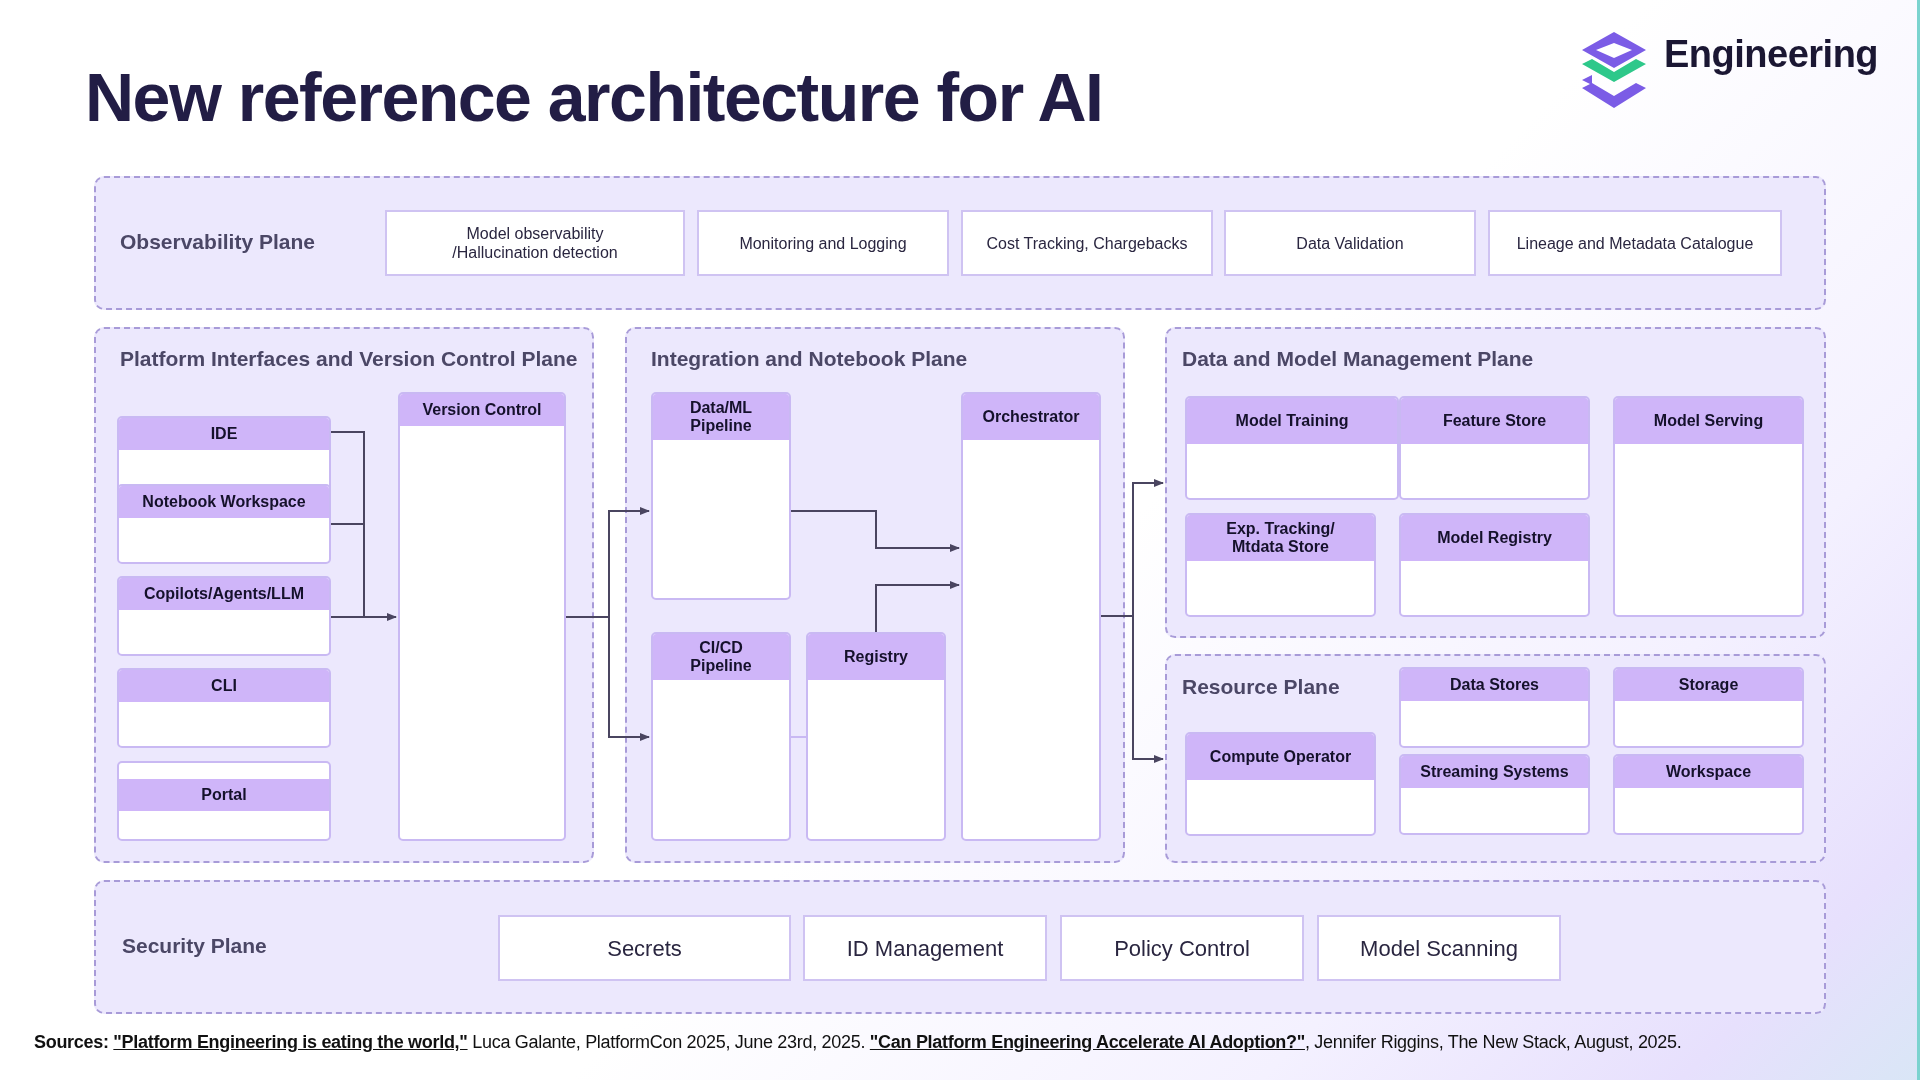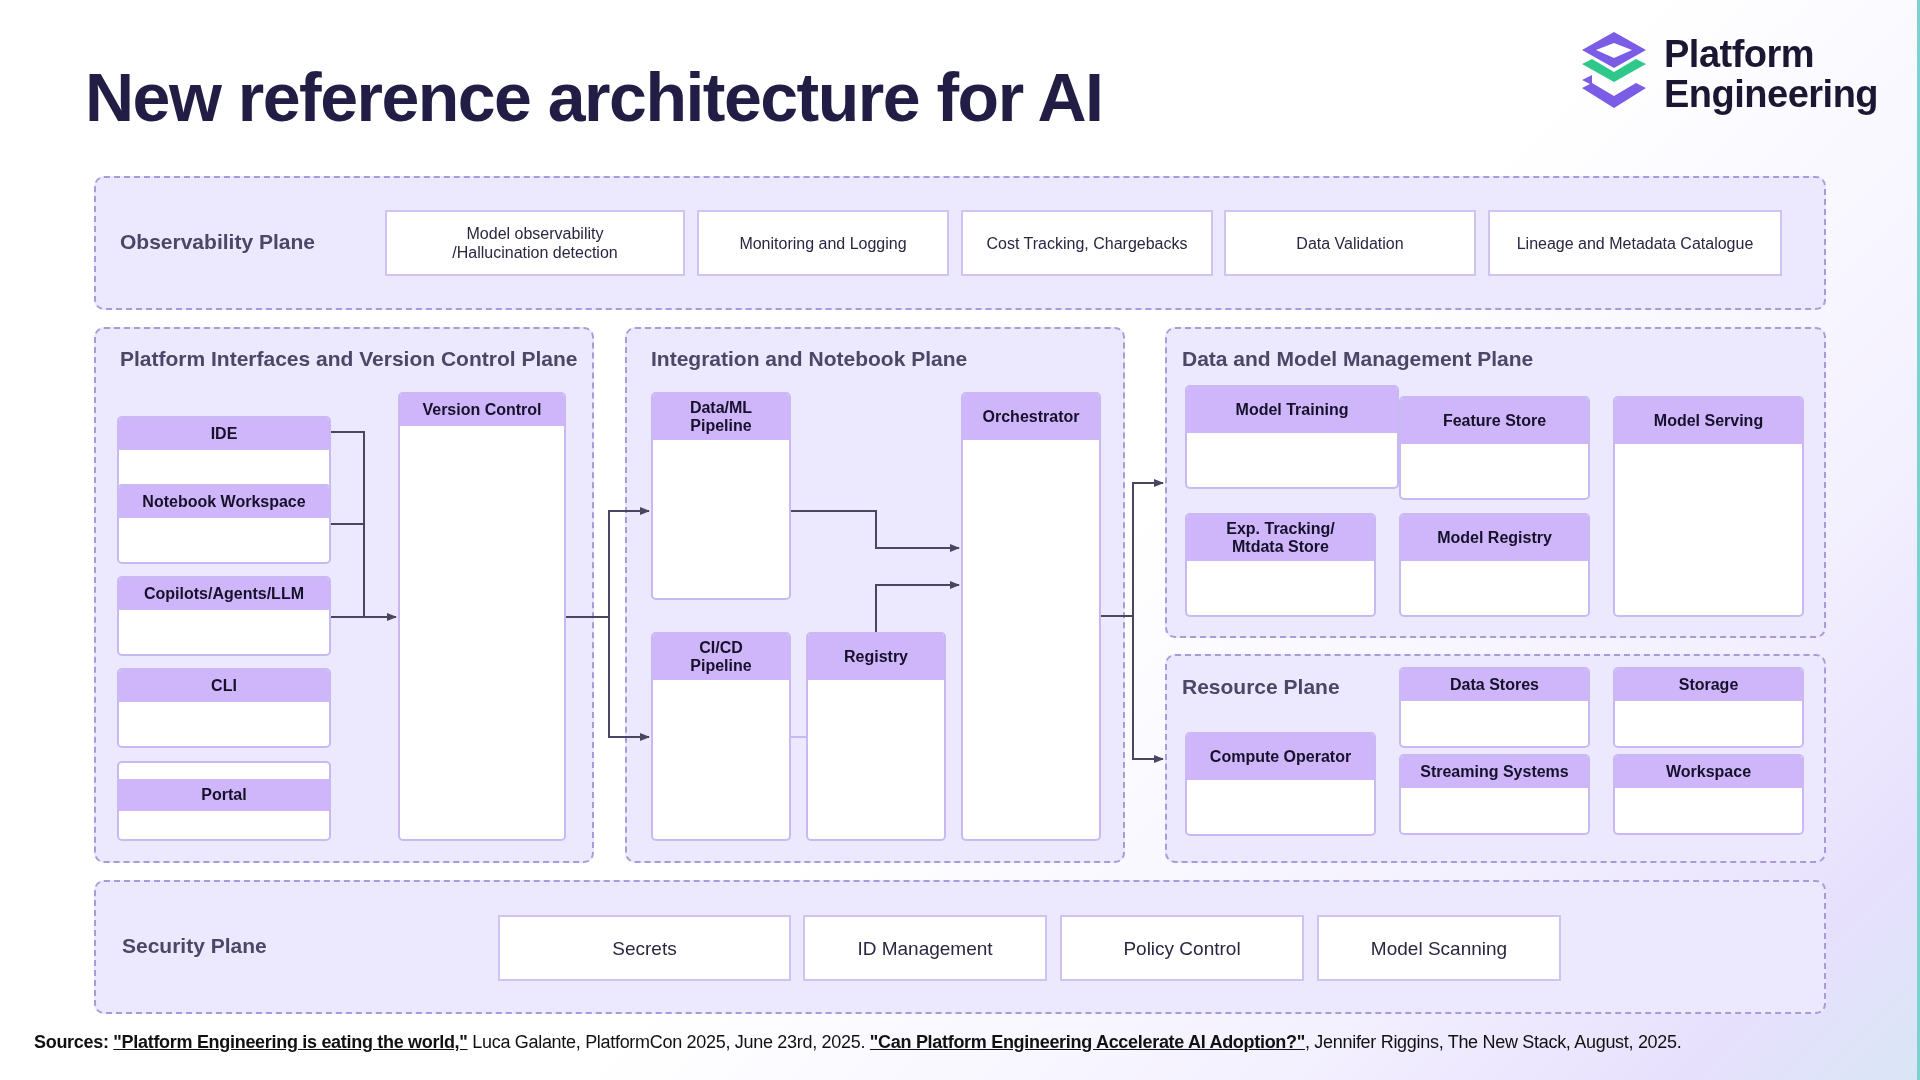--- a/index.html
+++ b/index.html
@@ -33,21 +33,21 @@
       border-radius: 10px;
     }
     .plane-title {
       position: absolute; font-size: 21px; font-weight: 700; color: #4b4766; white-space: nowrap;
     }
     .obs-item, .sec-item {
       position: absolute; background: #fff; border: 2px solid #cfc3f2;
       display: flex; align-items: center; justify-content: center; text-align: center;
       color: #2a2640; font-size: 16px; line-height: 19px;
     }
-    .sec-item { font-size: 19px; }
+    .sec-item { font-size: 22px; }
     .card {
       position: absolute; background: #fff; border: 2px solid #c9b9f3;
       border-radius: 5px; overflow: hidden;
     }
     .card-header {
       background: #cfb5f9; color: #15112b; font-weight: 700; font-size: 16px;
       line-height: 18px;
       display: flex; align-items: center; justify-content: center; text-align: center;
     }
     svg.connectors { position: absolute; left: 0; top: 0; width: 1920px; height: 1080px; pointer-events: none; }
@@ -67,21 +67,20 @@
 <h1 class="page-title">New reference architecture for AI</h1>
 
 <div class="logo">
   <svg class="logo-mark" viewBox="0 0 72 82">
     <path d="M36 2 L68 20 L36 38 L4 20 Z M36 13 L18 20 L36 28 L54 20 Z" fill="#7b5ce6" fill-rule="evenodd"></path>
     <path d="M4 34 L14 29 L36 42 L58 29 L68 34 L36 52 Z" fill="#2ec88a"></path>
     <path d="M4 58 L14 53 L36 66 L58 53 L68 58 L36 78 Z" fill="#7b5ce6"></path>
     <path d="M14 45 L4 50 L14 55 Z" fill="#7b5ce6"></path>
   </svg>
   <div class="logo-text">
-    <div>Platform</div>
     <div>Engineering</div>
   </div>
 </div>
 
 <div class="plane" style="left:94px;top:176px;width:1732px;height:134px;"></div>
 <div class="plane-title" style="left:120px;top:230px;">Observability Plane</div>
 <div class="obs-item" style="left:385px;top:210px;width:300px;height:66px;white-space:pre-line;"><span>Model observability
 /Hallucination detection</span></div>
 <div class="obs-item" style="left:697px;top:210px;width:252px;height:66px;">
     <span>Monitoring and Logging</span>
@@ -132,21 +131,21 @@
 <div class="card" style="left:806px;top:632px;width:140px;height:209px;">
   <div class="card-header" style="height:46px;">Registry</div>
 </div>
 <div class="card" style="left:961px;top:392px;width:140px;height:449px;">
   <div class="card-header" style="height:46px;">Orchestrator</div>
 </div>
 
 <div class="plane" style="left:1165px;top:327px;width:661px;height:311px;"></div>
 <div class="plane-title" style="left:1182px;top:347px;">Data and Model Management Plane</div>
 
-<div class="card" style="left:1185px;top:385px;width:214px;height:104px;">
+<div class="card" style="left:1185px;top:396px;width:214px;height:104px;">
   <div class="card-header" style="height:46px;">Model Training</div>
 </div>
 <div class="card" style="left:1399px;top:396px;width:191px;height:104px;">
   <div class="card-header" style="height:46px;">Feature Store</div>
 </div>
 <div class="card" style="left:1613px;top:396px;width:191px;height:221px;">
   <div class="card-header" style="height:46px;">Model Serving</div>
 </div>
 <div class="card" style="left:1185px;top:513px;width:191px;height:104px;">
   <div class="card-header" style="height:46px;white-space:pre-line;">Exp. Tracking/

